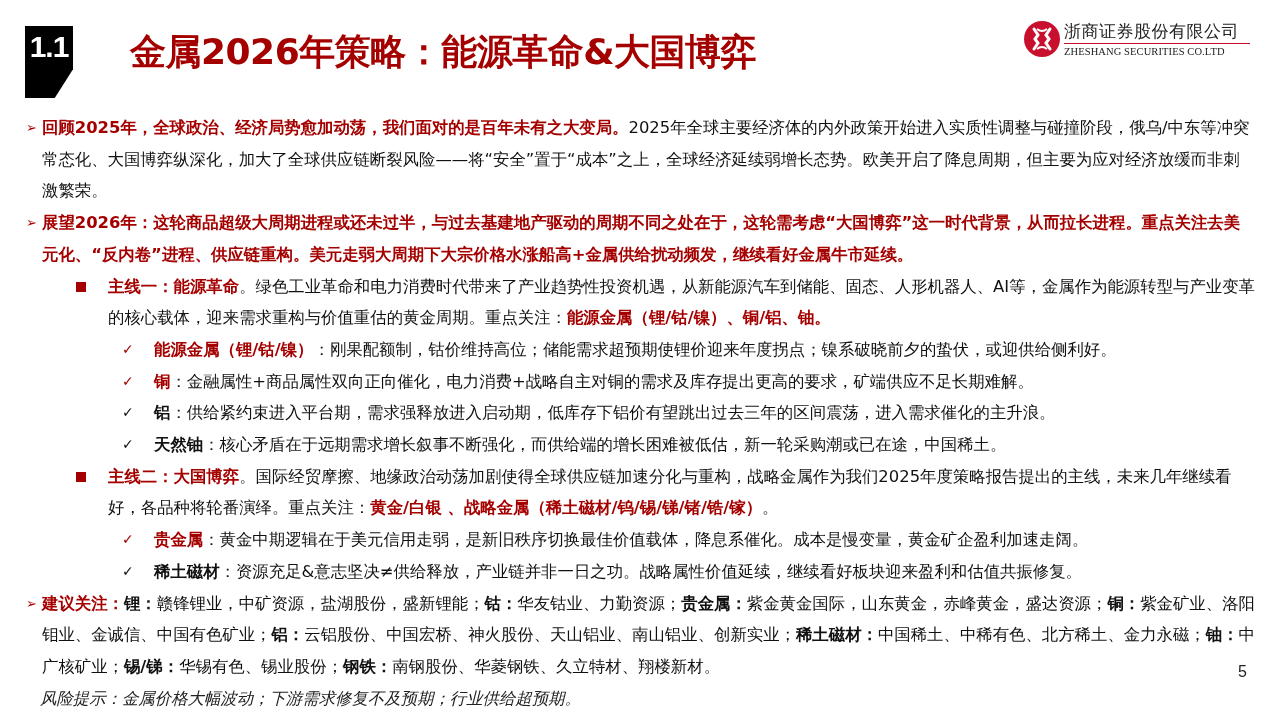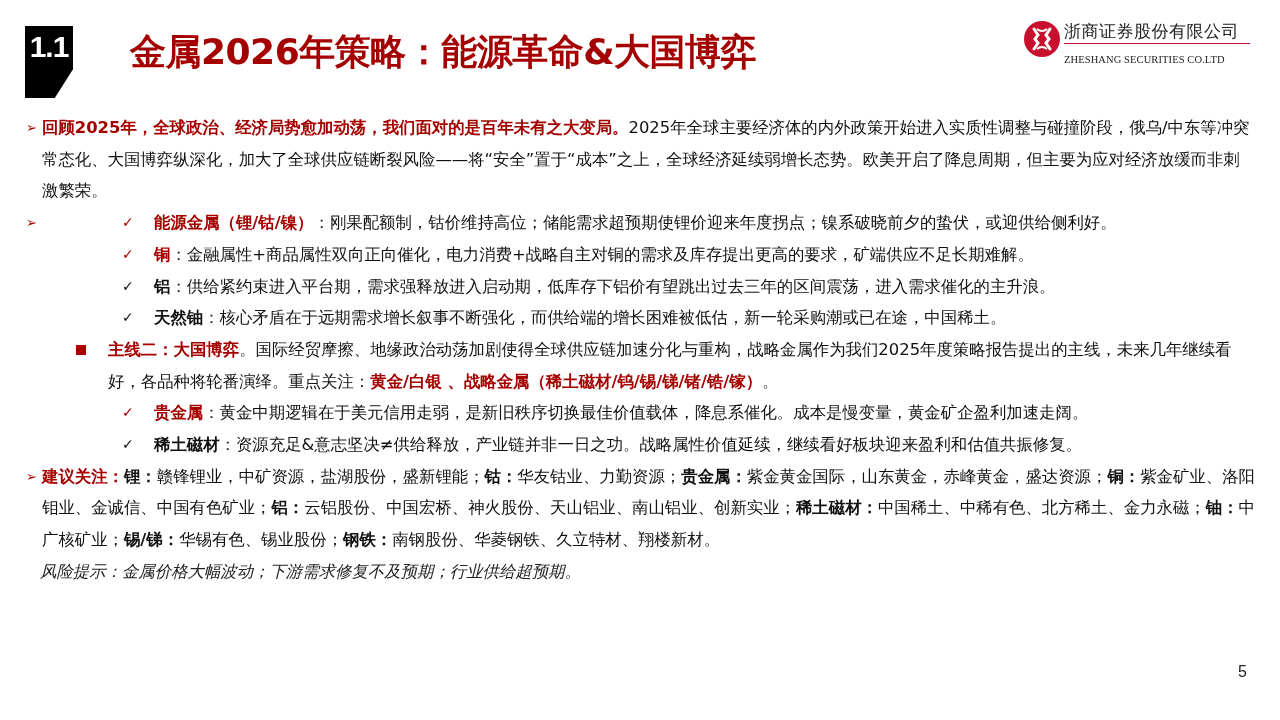--- a/index.html
+++ b/index.html
@@ -28,21 +28,21 @@
     background: #c8102e;
   }
   .logo-mark svg { position: absolute; left: 0; top: 0; }
   .logo-cn {
     position: absolute; left: 42px; top: 2px; font-size: 17px; font-weight: normal; color: #222;
     font-family: "DejaVu Serif", serif; letter-spacing: 0.5px; white-space: nowrap;
   }
   .logo-rule { position: absolute; left: 42px; top: 25px; width: 186px; height: 1px; background: #c8102e; }
   .logo-en {
     position: absolute; left: 42px; top: 28px; font-size: 10.5px; color: #222;
-    font-family: "Liberation Serif", serif; white-space: nowrap; letter-spacing: 0.1px; margin-top: 8px;
+    font-family: "Liberation Serif", serif; white-space: nowrap; letter-spacing: 0.1px;
   }
 
   .content { position: absolute; left: 26px; top: 112px; width: 1230px; font-size: 16.4px; line-height: 31.7px; }
   .para { position: relative; padding-left: 16px; }
   .para .arrow {
     position: absolute; left: 0; top: 0; color: #a50000; font-size: 13px;
   }
   .red { color: #a50000; font-weight: bold; text-align: right; }
   .b { font-weight: bold; color: #111; }
   .sub { position: relative; padding-left: 82px; }
@@ -81,22 +81,27 @@
 
 <div class="content">
 
   <div class="para">
     <span class="arrow">➢</span>
     <span class="red">回顾2025年，全球政治、经济局势愈加动荡，我们面对的是百年未有之大变局。</span><span>2025年全球主要经济体的内外政策开始进入实质性调整与碰撞阶段，俄乌/中东等冲突常态化、大国博弈纵深化，加大了全球供应链断裂风险——将“安全”置于“成本”之上，全球经济延续弱增长态势。欧美开启了降息周期，但主要为应对经济放缓而非刺激繁荣。</span>
   </div>
 
   <div class="para">
     <span class="arrow">➢</span>
+    <span class="red">展望2026年：这轮商品超级大周期进程或还未过半，与过去基建地产驱动的周期不同之处在于，这轮需考虑“大国博弈”这一时代背景，从而拉长进程。重点关注去美元化、“反内卷”进程、供应链重构。美元走弱大周期下大宗价格水涨船高+金属供给扰动频发，继续看好金属牛市延续。</span>
   </div>
 
+  <div class="sub">
+    <span class="sq"></span>
+    <span class="red">主线一：能源革命</span><span>。绿色工业革命和电力消费时代带来了产业趋势性投资机遇，从新能源汽车到储能、固态、人形机器人、AI等，金属作为能源转型与产业变革的核心载体，迎来需求重构与价值重估的黄金周期。重点关注：</span><span class="red">能源金属（锂/钴/镍）、铜/铝、铀。</span>
+  </div>
 
   <div class="chk">
     <span class="tick redtick">✓</span>
     <span class="red">能源金属（锂/钴/镍）</span><span>：刚果配额制，钴价维持高位；储能需求超预期使锂价迎来年度拐点；镍系破晓前夕的蛰伏，或迎供给侧利好。</span>
   </div>
   <div class="chk">
     <span class="tick redtick">✓</span>
     <span class="red">铜</span><span>：金融属性+商品属性双向正向催化，电力消费+战略自主对铜的需求及库存提出更高的要求，矿端供应不足长期难解。</span>
   </div>
   <div class="chk">

